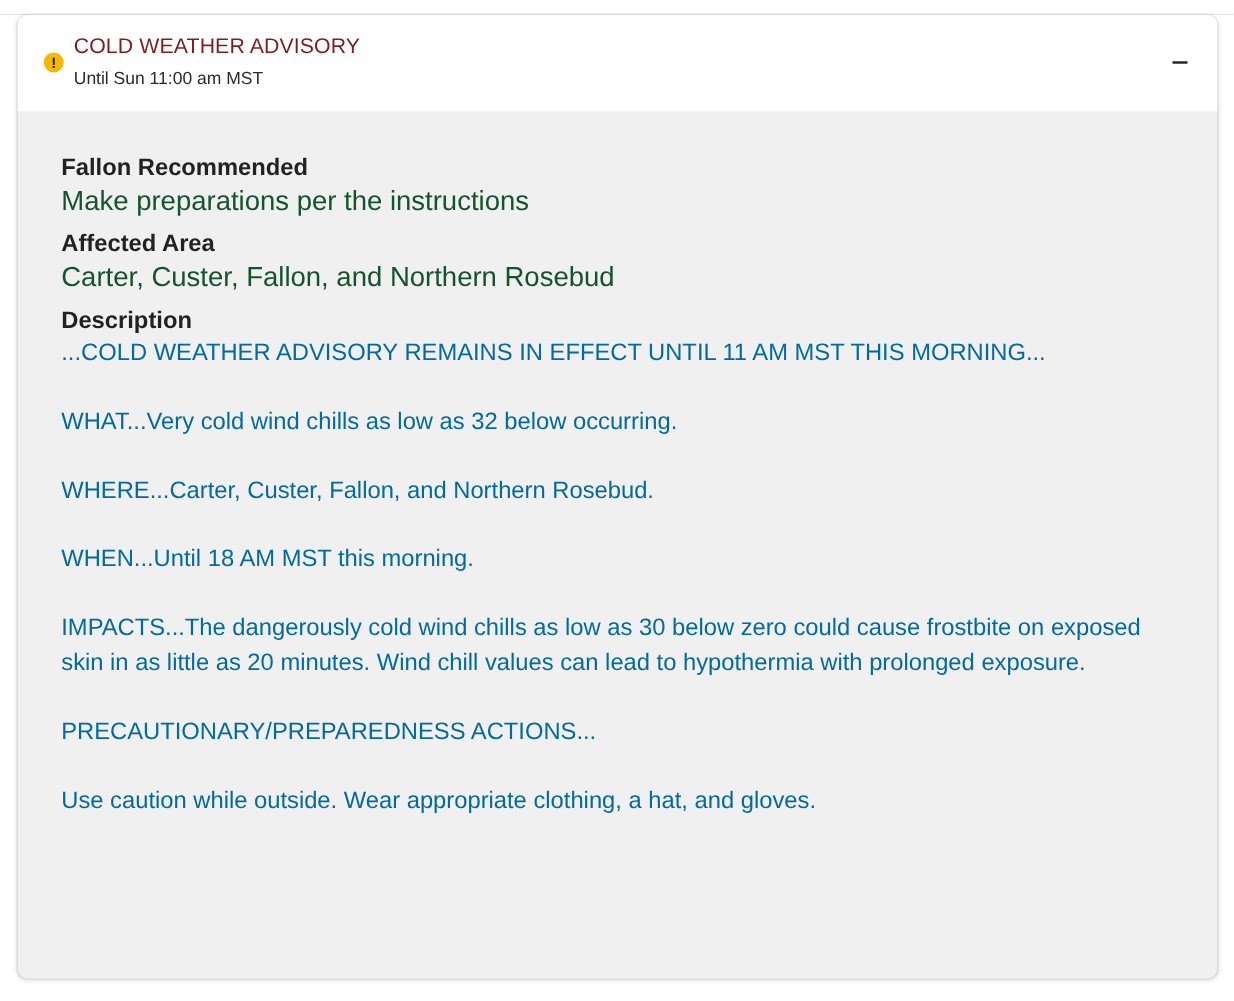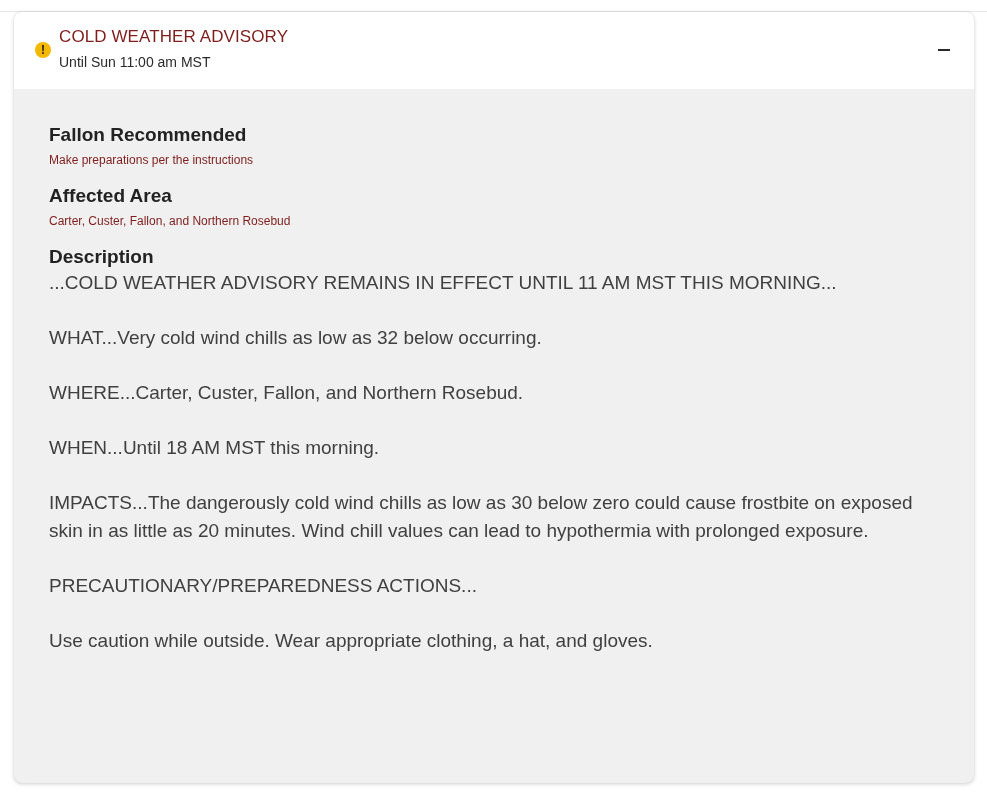--- a/index.html
+++ b/index.html
@@ -27,22 +27,22 @@
   .subtitle {
     position:absolute; left:45px; top:42px; font-size:14px; color:#2a2a2a;
   }
   .collapse-btn {
     position:absolute; right:20px; top:27px; width:20px; height:20px; cursor:pointer;
   }
   .collapse-btn .bar { position:absolute; left:4px; top:10px; width:12px; height:2px; background:#2a2a2a; }
   .body { padding:33px 35px 0 35px; }
   .section { margin-bottom:9px; }
   .label { font-size:19px; font-weight:bold; color:#222; line-height:25px; }
-  .value { font-size:12px; color:#7f1d1d; line-height:27px; }
-  .desc-para { font-size:19px; color:#404040; line-height:27.5px; margin:0 0 27.5px 0; max-width:900px; }
+  .value { font-size:22px; color:#14532d; line-height:27px; }
+  .desc-para { font-size:19px; color:#0369a1; line-height:27.5px; margin:0 0 27.5px 0; max-width:900px; }
 </style>
 </head>
 <body>
 
 <div class="topline"></div>
 
 <div class="card">
   <div class="header">
     <span class="alert-icon">!</span>
     <div class="title">COLD WEATHER ADVISORY</div>

